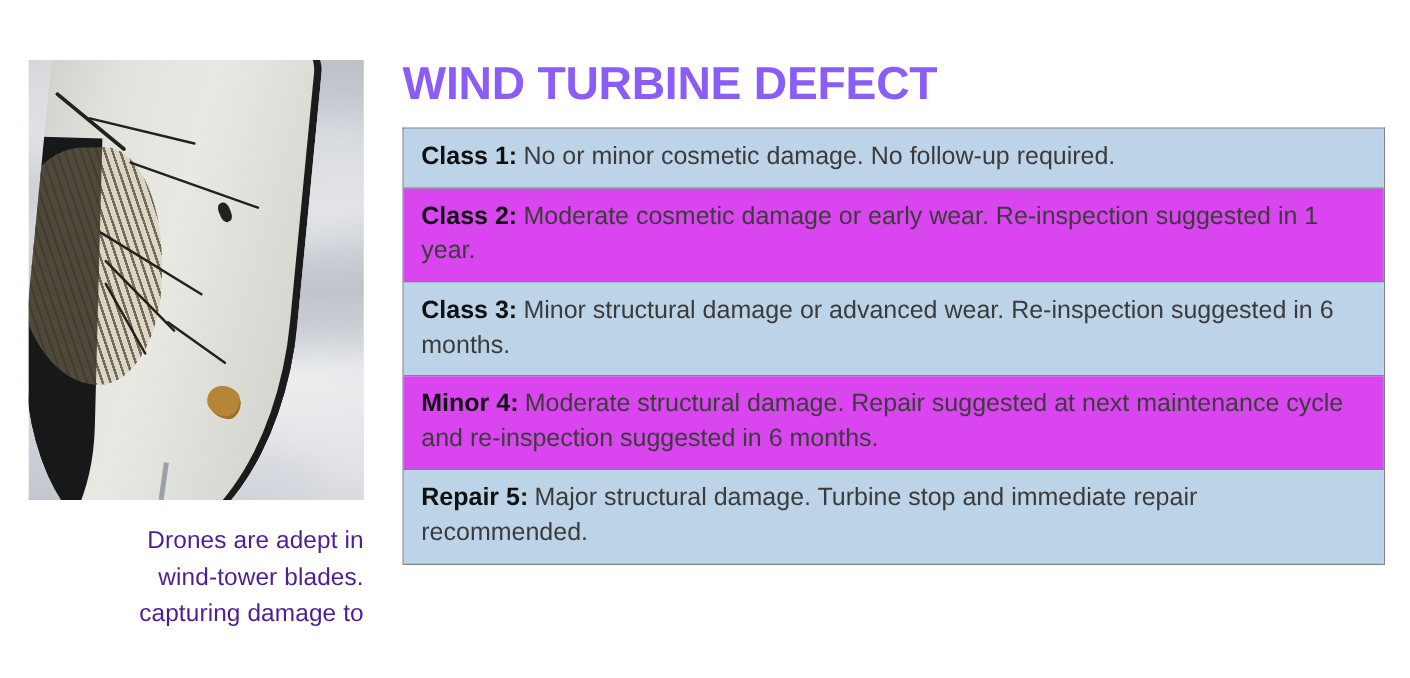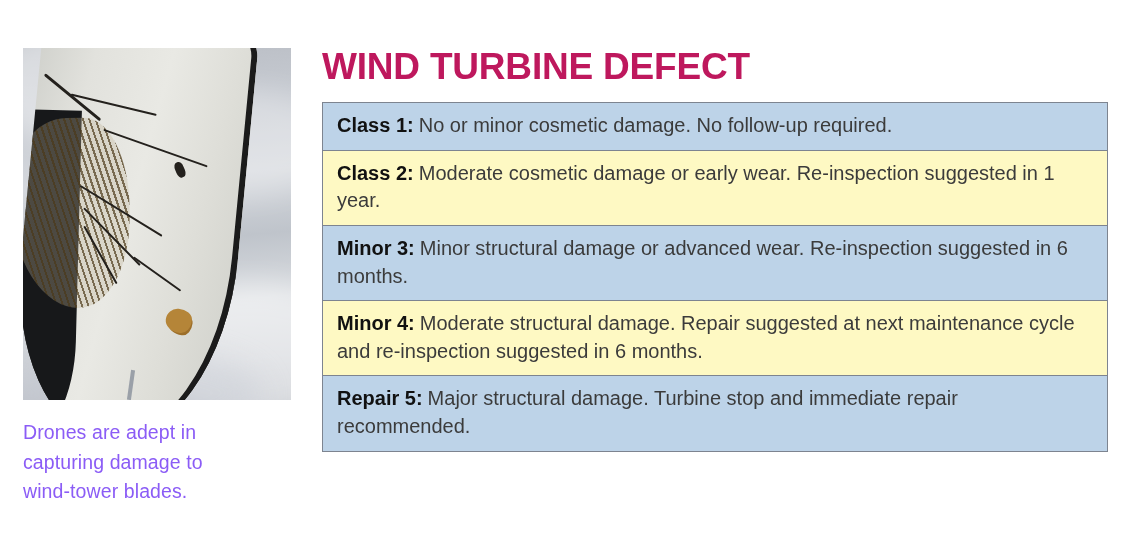--- a/index.html
+++ b/index.html
@@ -104,38 +104,39 @@
     width: 4px;
     height: 30px;
     background: #9aa0a8;
     transform: rotate(8deg);
   }
 
   #figure-caption {
     margin-top: 18px;
     font-size: 19.5px;
     line-height: 1.52;
-    color: #8b5cf6;
+    color: #4c1d95;
     letter-spacing: .1px;
+    text-align: right;
   }
   #figure-caption span { display: block; }
 
   
   #severity-panel {
     position: absolute;
     left: 322px;
     top: 46px;
     width: 786px;
   }
 
   #severity-title {
     font-size: 37px;
     line-height: 1.14;
     font-weight: 800;
-    color: #be185d;
+    color: #8b5cf6;
     letter-spacing: -0.2px;
     margin: 0 0 14px 0;
     text-transform: uppercase;
     font-stretch: condensed;
   }
   #severity-title .line { display: block; }
 
   #severity-table {
     border: 1px solid #7d8490;
     border-bottom: none;
@@ -144,21 +145,21 @@
   }
   .severity-row {
     border-bottom: 1px solid #7d8490;
     box-sizing: border-box;
     padding: 9px 14px 10px 14px;
     font-size: 20px;
     line-height: 1.38;
     color: #3b3b3b;
   }
   .severity-row.tone-dark  { background: #bdd3e8; }
-  .severity-row.tone-light { background: #fef9c3; }
+  .severity-row.tone-light { background: #d946ef; }
   .severity-row .class-label {
     font-weight: 700;
     color: #111111;
     margin-right: 5px;
   }
   .severity-row .class-desc { color: #3b3b3b; }
 </style>
 </head>
 <body>
 
@@ -185,43 +186,43 @@
       <div class="crack" style="left:146px; top:150px; width:16px; height:9px; transform:rotate(62deg); border-radius:40%;"></div>
 
       <div class="rust-spot"></div>
     </div>
 
     <div class="pole"></div>
   </div>
 
   <div id="figure-caption">
     <span>Drones are adept in</span>
+    <span>wind-tower blades.</span>
     <span>capturing damage to</span>
-    <span>wind-tower blades.</span>
   </div>
 </div>
 
 <div id="severity-panel">
 
   <h1 id="severity-title">
     <span class="line">WIND TURBINE DEFECT</span>
   </h1>
 
   <div id="severity-table">
 
     <div class="severity-row tone-dark">
       <span class="class-label">Class 1:</span><span class="class-desc">No or minor cosmetic damage. No follow-up required.</span>
     </div>
 
     <div class="severity-row tone-light">
       <span class="class-label">Class 2:</span><span class="class-desc">Moderate cosmetic damage or early wear. Re-inspection suggested in 1 year.</span>
     </div>
 
     <div class="severity-row tone-dark">
-      <span class="class-label">Minor 3:</span><span class="class-desc">Minor structural damage or advanced wear. Re-inspection suggested in 6 months.</span>
+      <span class="class-label">Class 3:</span><span class="class-desc">Minor structural damage or advanced wear. Re-inspection suggested in 6 months.</span>
     </div>
 
     <div class="severity-row tone-light">
       <span class="class-label">Minor 4:</span><span class="class-desc">Moderate structural damage. Repair suggested at next maintenance cycle and re-inspection suggested in 6 months.</span>
     </div>
 
     <div class="severity-row tone-dark">
       <span class="class-label">Repair 5:</span><span class="class-desc">Major structural damage. Turbine stop and immediate repair recommended.</span>
     </div>
 

